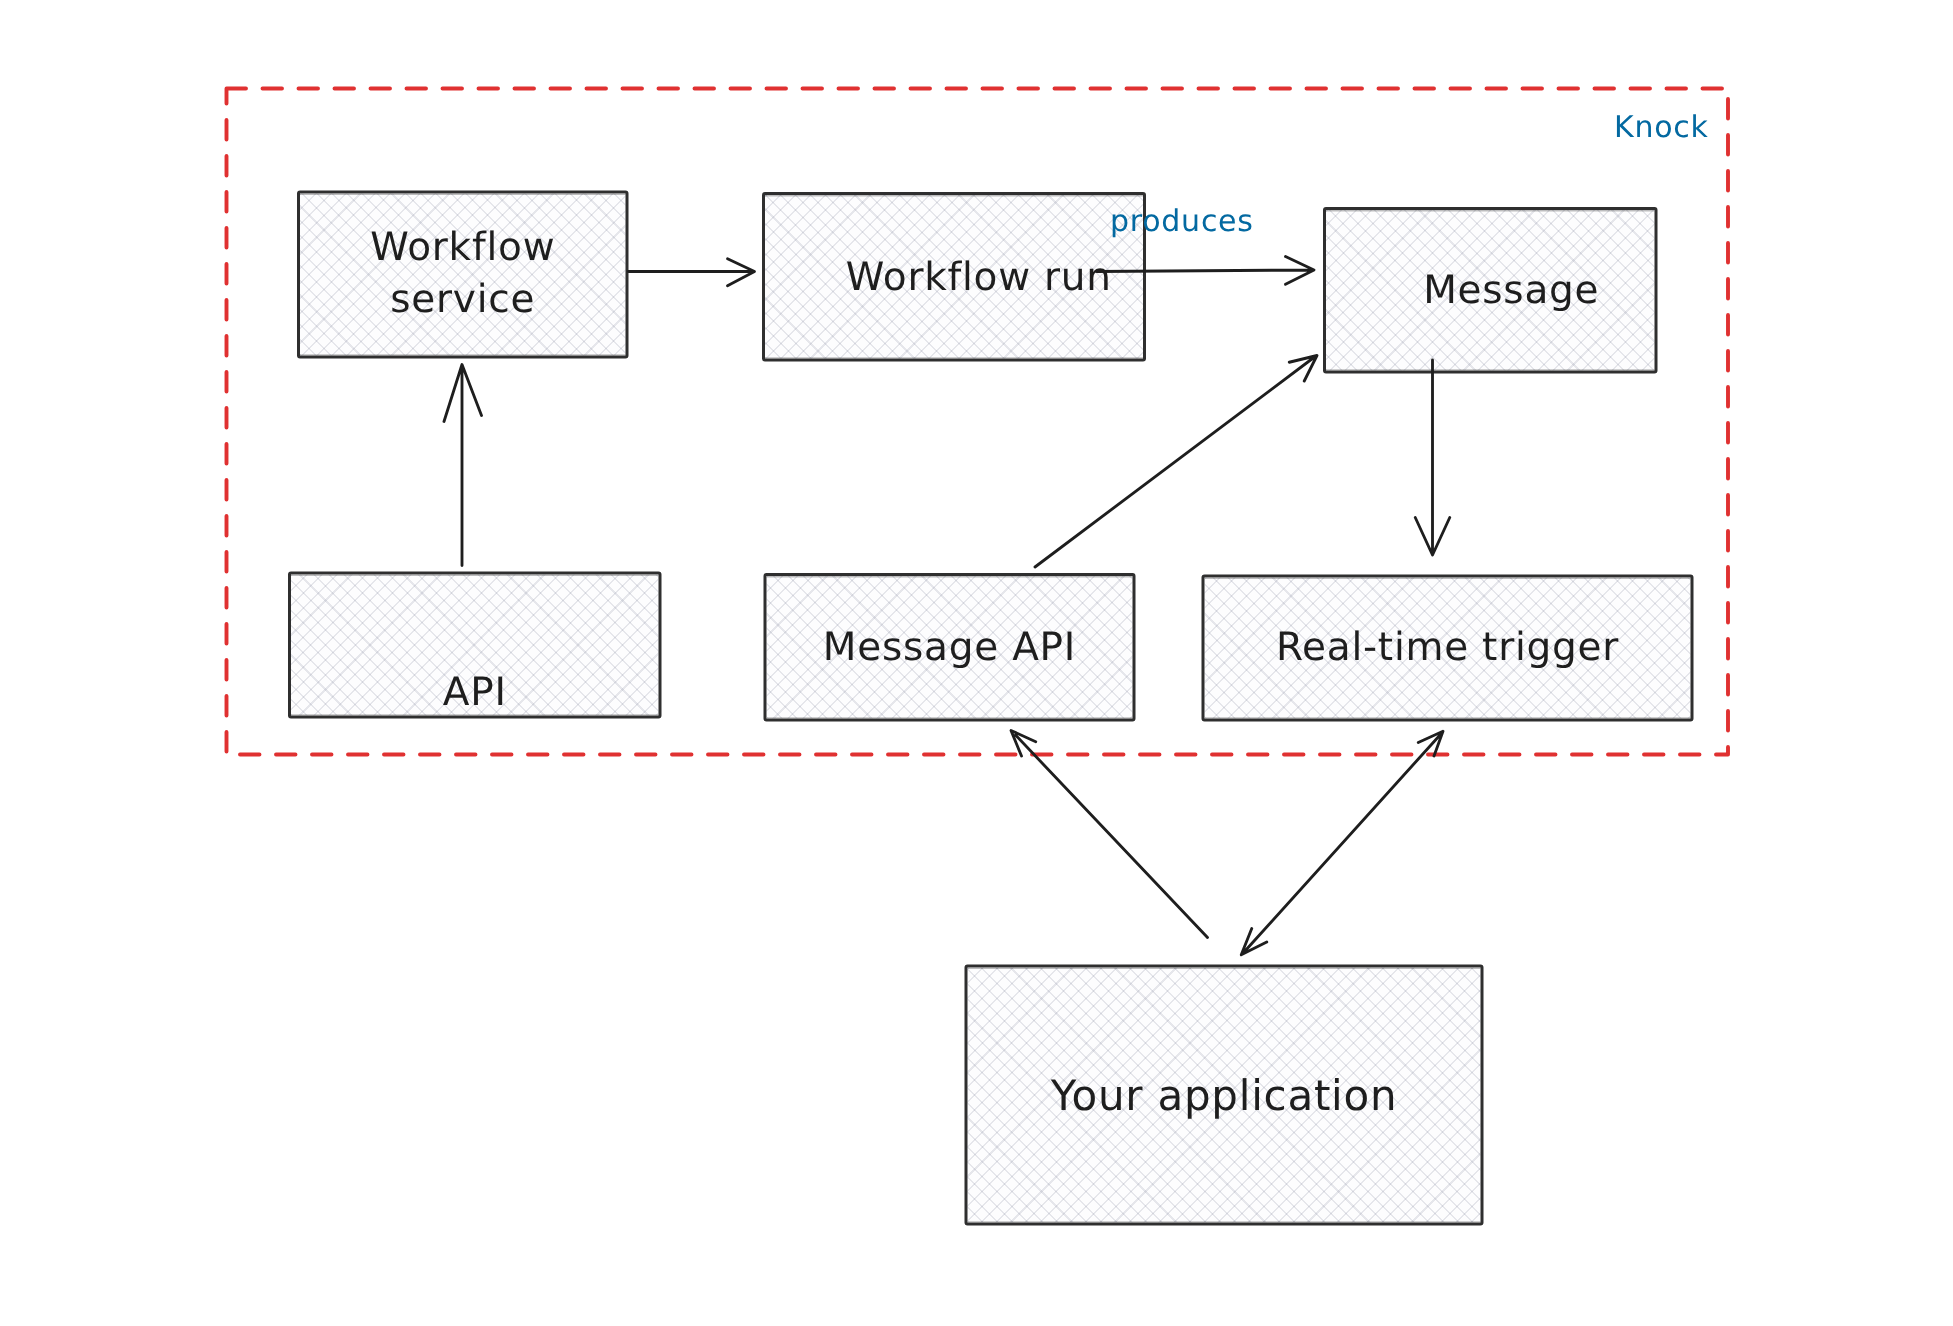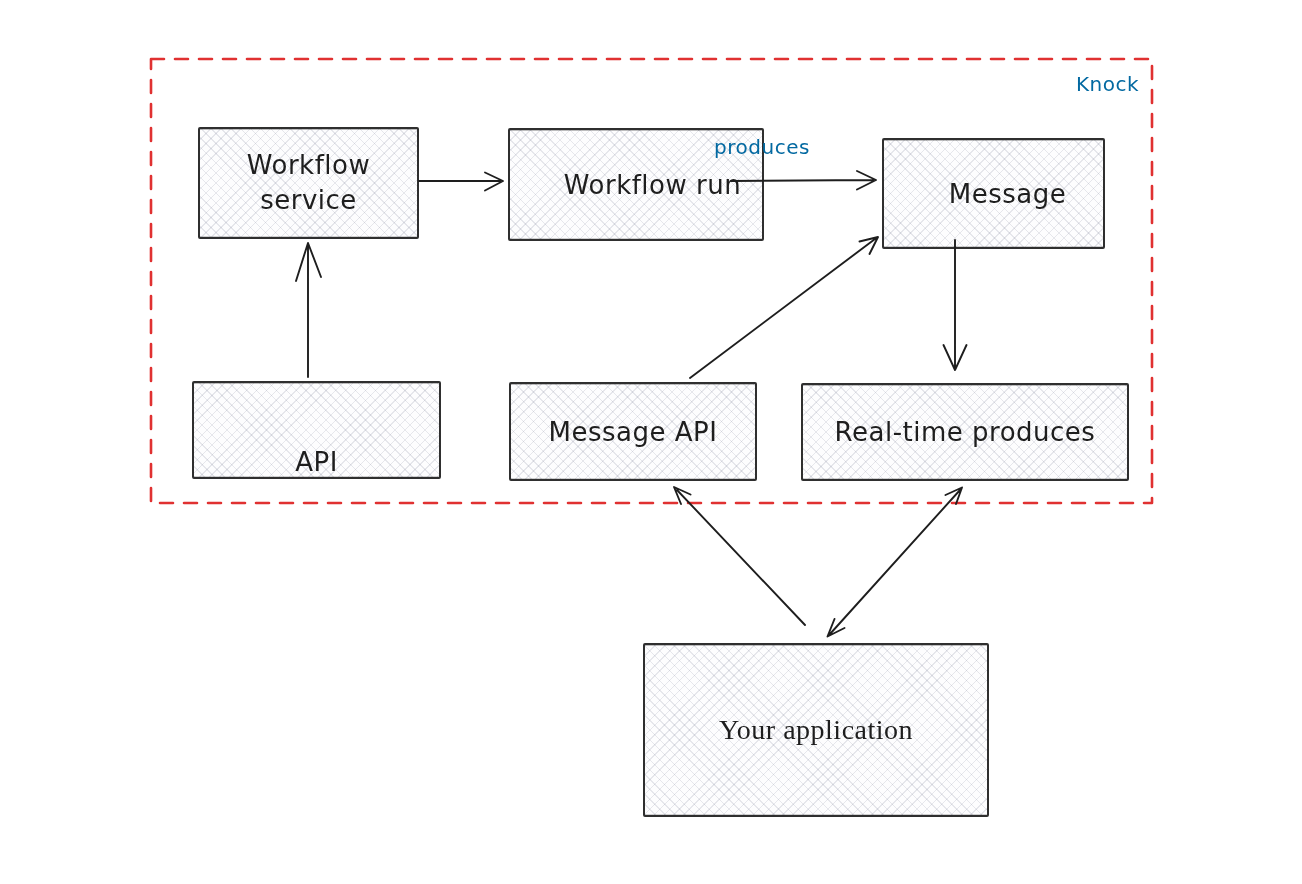--- a/index.html
+++ b/index.html
@@ -33,38 +33,37 @@
       repeating-linear-gradient(135deg, rgba(110,115,140,0.16) 0px, rgba(110,115,140,0.16) 1px, transparent 1px, transparent 7px);
     box-shadow: inset 0 1px 0 rgba(0,0,0,0.25), inset 0 -1px 0 rgba(0,0,0,0.18);
   }
   #node-workflow-trigger { left: 198px; top: 127px; width: 217px; height: 108px; }
   #node-workflow-trigger .node-label { max-width: 150px; line-height: 1.35; }
   #node-workflow-run     { left: 508px; top: 128px; width: 219px; height: 109px; padding-left: 33px; }
   #node-message          { left: 882px; top: 138px; width: 191px; height: 107px; padding-left: 28px; }
   #node-api              { left: 192px; top: 381px; width: 245px; height: 94px; align-items: flex-end;  }
   #node-client-api       { left: 509px; top: 382px; width: 244px; height: 95px;  }
   #node-realtime-service { left: 801px; top: 383px; width: 324px; height: 94px;  }
-  #node-your-application { left: 643px; top: 643px; width: 342px; height: 170px; font-size: 28px; font-family: Liberation Serif, serif; }
+  #node-your-application { left: 643px; top: 643px; width: 342px; height: 170px; font-size: 28px; }
 
   .float-label {
     position: absolute;
     color: #0369a1;
   }
   #boundary-label {
     left: 1076px; top: 72px;
     width: 70px;
     font-size: 20px;
     text-align: left;
     letter-spacing: 0.5px;
   }
   #edge-label-produces {
-    left: 704px; top: 135px;
+    left: 740px; top: 135px;
     width: 116px;
     font-size: 20px;
-    text-align: center;
     letter-spacing: 0.5px;
   }
   #arrow-layer {
     position: absolute;
     left: 0; top: 0;
     width: 1302px; height: 884px;
     pointer-events: none;
   }
   #arrow-layer path, #arrow-layer rect {
     fill: none;
@@ -95,21 +94,21 @@
   <div class="node" id="node-message">
     <span class="node-label">Message</span>
   </div>
   <div class="node" id="node-api">
     <span class="node-label">API</span>
   </div>
   <div class="node" id="node-client-api">
     <span class="node-label">Message API</span>
   </div>
   <div class="node" id="node-realtime-service">
-    <span class="node-label">Real-time produces</span>
+    <span class="node-label">Real-time trigger</span>
   </div>
   <div class="node" id="node-your-application">
     <span class="node-label">Your application</span>
   </div>
 
   <div class="float-label" id="boundary-label">Knock</div>
   <div class="float-label" id="edge-label-produces">produces</div>
 
   <svg id="arrow-layer" viewBox="0 0 1302 884" xmlns="http://www.w3.org/2000/svg">
     <rect class="boundary" x="151" y="59" width="1001" height="444"></rect>

